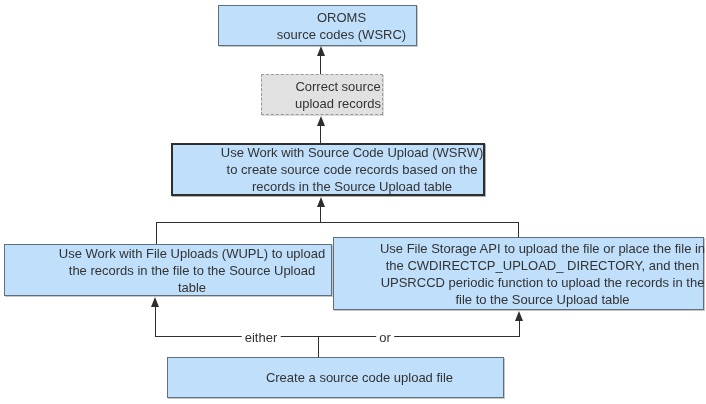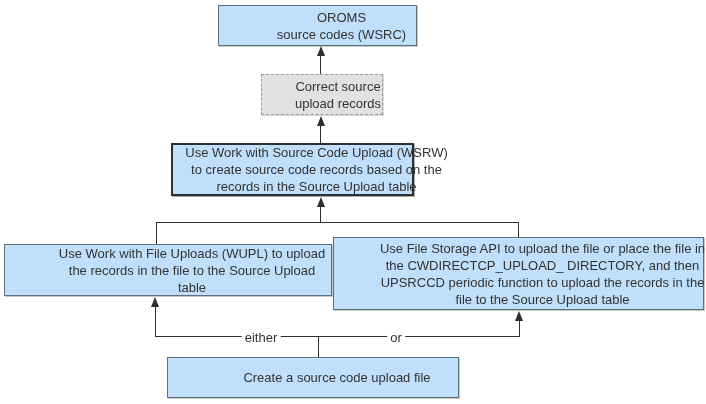--- a/index.html
+++ b/index.html
@@ -79,21 +79,21 @@
   <div class="line" style="left:320px; top:55px; width:1px; height:19px;"></div>
 
   <div class="box gray" style="left:261px; top:74px; width:122px; height:41px;padding-left:32px;">
     <div class="box-text">Correct source
 upload records</div>
   </div>
 
   <div class="arrowhead" style="left:317px; top:116px;"></div>
   <div class="line" style="left:320px; top:125px; width:1px; height:18px;"></div>
 
-  <div class="box blue bold-border" style="left:171px; top:143px; width:243px; height:53px;">
+  <div class="box blue bold-border" style="left:171px; top:143px; width:314px; height:53px;">
     <div class="box-text">Use Work with Source Code Upload (WSRW)
 to create source code records based on the
 records in the Source Upload table</div>
   </div>
 
   <div class="arrowhead" style="left:317px; top:197px;"></div>
   <div class="line" style="left:320px; top:206px; width:1px; height:16px;"></div>
 
   <div class="line" style="left:156px; top:222px; width:363px; height:1px;"></div>
   <div class="line" style="left:156px; top:223px; width:1px; height:21px;"></div>
@@ -113,21 +113,21 @@
   </div>
 
   <div class="arrowhead" style="left:151px; top:297px;"></div>
   <div class="line" style="left:155px; top:306px; width:1px; height:30px;"></div>
 
   <div class="arrowhead" style="left:515px; top:311px;"></div>
   <div class="line" style="left:519px; top:320px; width:1px; height:16px;"></div>
 
   <div class="line" style="left:155px; top:336px; width:365px; height:1px;"></div>
   <span class="edge-label" style="left:233px; top:337px;margin-left:28px;">either</span>
-  <span class="edge-label" style="left:385px; top:337px;margin-left:11px;">or</span>
+  <span class="edge-label" style="left:385px; top:337px;">or</span>
 
   <div class="line" style="left:318px; top:337px; width:1px; height:20px;"></div>
 
-  <div class="box blue" style="left:167px; top:357px; width:292px; height:41px;">
+  <div class="box blue" style="left:167px; top:357px; width:337px; height:41px;">
     <div class="box-text">Create a source code upload file</div>
   </div>
 
 </div>
 
 </body></html>

